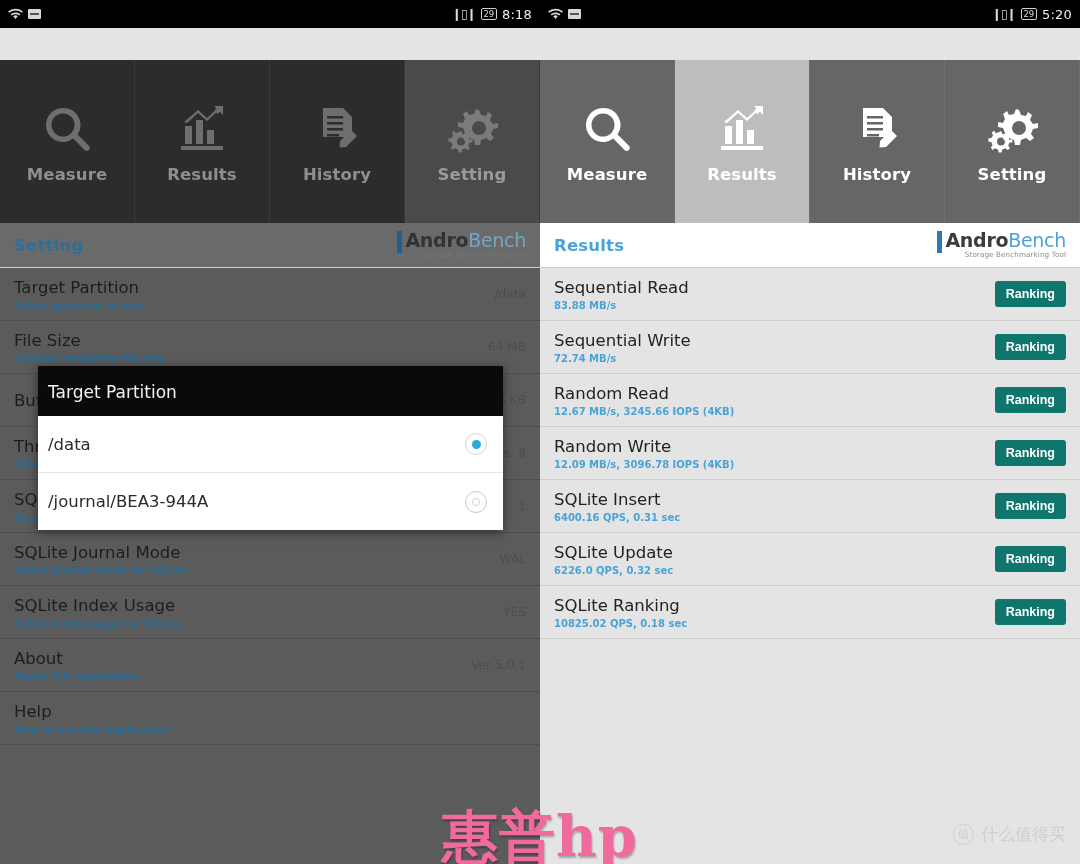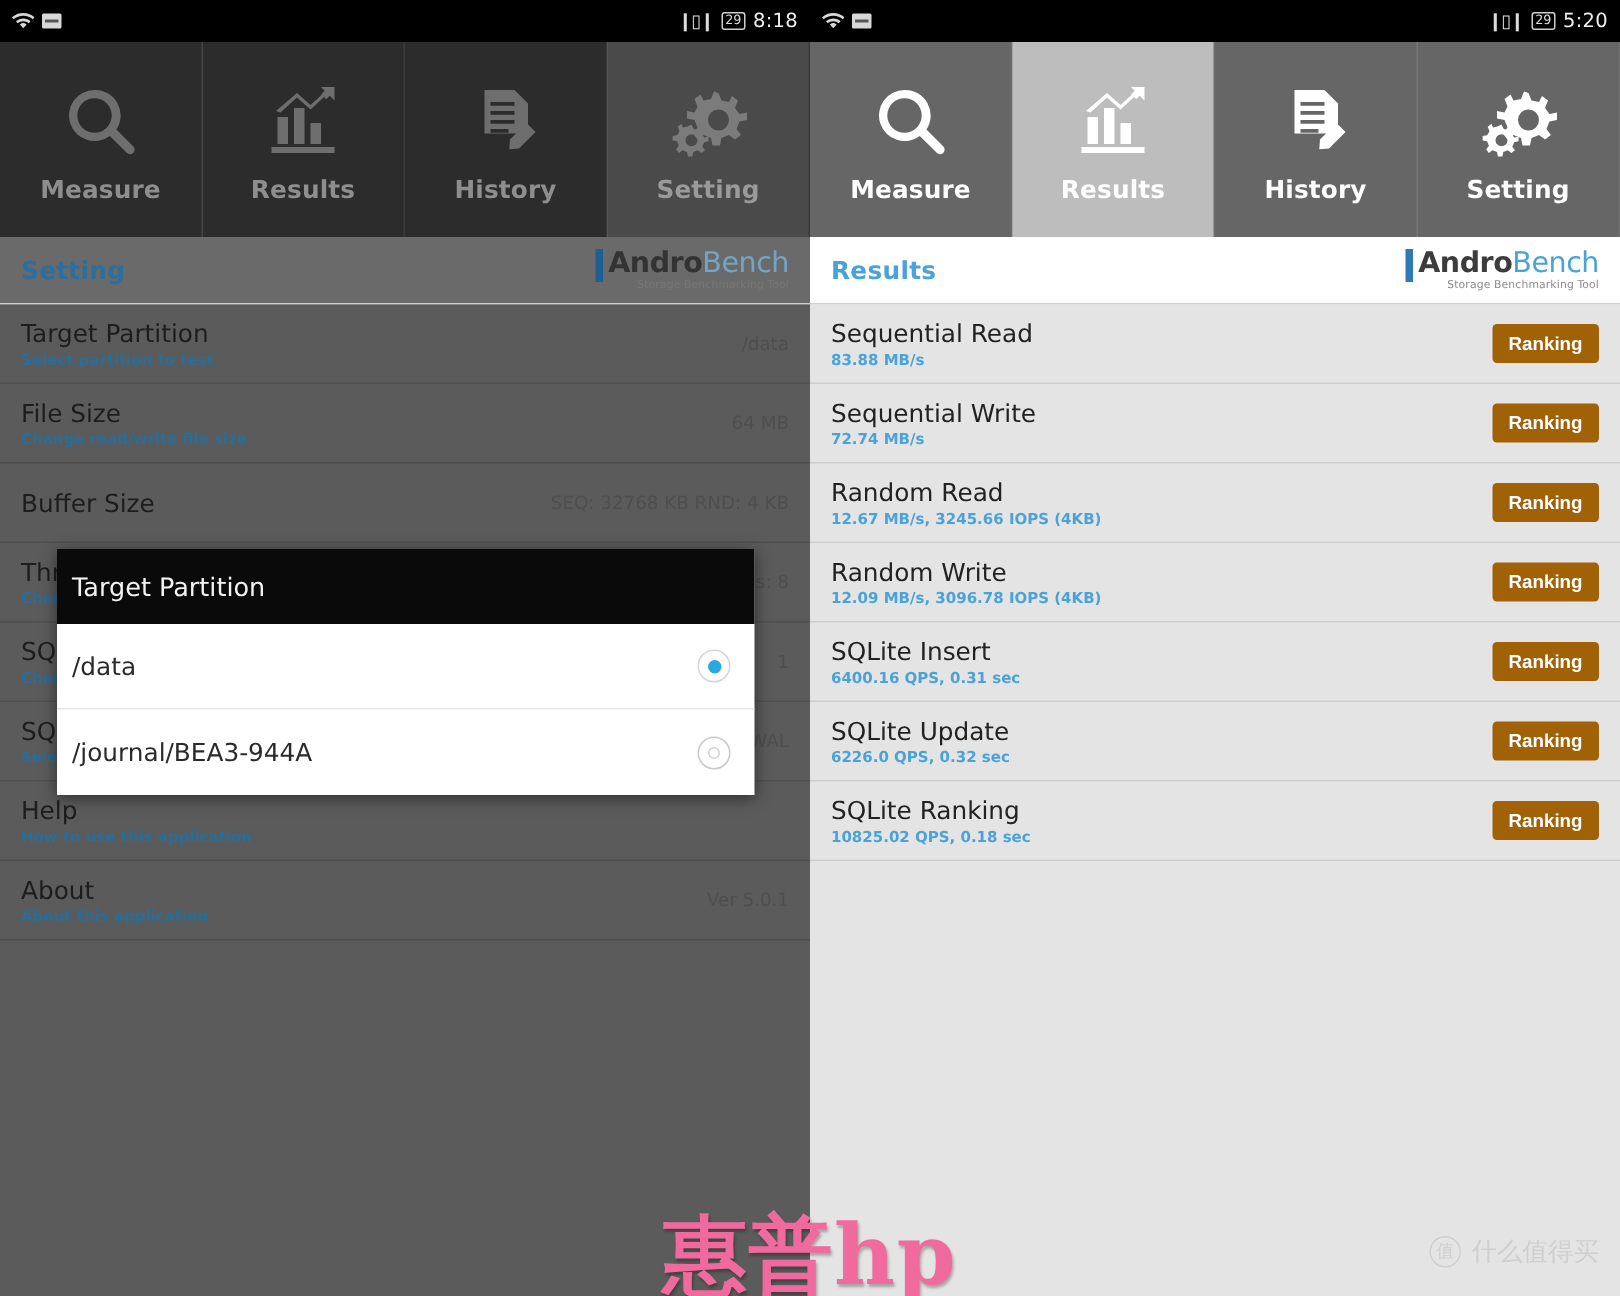--- a/index.html
+++ b/index.html
@@ -51,21 +51,21 @@
     position: relative;
   }
   .sim-icon::after {
     content: "";
     position: absolute; left: 2px; top: 4px;
     width: 9px; height: 2px; background: #555;
   }
   .wifi { display: block; }
 
   
-  .tabbar { display: flex; height: 130px; }
+  .tabbar { display: flex; height: 163px; margin-top: 32px; }
   .tab {
     flex: 1;
     display: flex; flex-direction: column;
     align-items: center; justify-content: center;
     gap: 4px;
     cursor: pointer;
   }
   .tab .tab-label {
     font-size: 16.5px;
     font-weight: 600;
@@ -131,21 +131,21 @@
   .row .value { margin-left: auto; font-size: 12.2px; padding-left: 10px; white-space: nowrap; }
 
   .norm .row .title { color: #222; }
   .norm .row .sub { color: #4aa3d8; }
   .dim .row .title { color: #1d1d1d; }
   .dim .row .sub { color: #2a6d97; }
   .dim .row .value { color: #4e4e4e; }
 
   .rank-btn {
     margin-left: auto;
-    background: #a16207;
+    background: #0f766e;
     color: #fff;
     font-size: 12.5px;
     font-weight: 700;
     padding: 6px 11px;
     border: none;
     border-radius: 3px;
     cursor: pointer;
   }
 
   
@@ -333,31 +333,38 @@
       </div>
       <div class="row">
         <div class="texts">
           <span class="title">SQLite Journal Mode</span>
           <span class="sub">Select journal mode for SQLite</span>
         </div>
         <span class="value">WAL</span>
       </div>
       <div class="row">
         <div class="texts">
+          <span class="title">SQLite Index Usage</span>
+          <span class="sub">Select index usage for SQLite</span>
+        </div>
+        <span class="value">YES</span>
+      </div>
+      <div class="row">
+        <div class="texts">
+          <span class="title">About</span>
+          <span class="sub">About this application</span>
+        </div>
+        <span class="value">Ver 5.0.1</span>
+      </div>
+      <div class="row">
+        <div class="texts">
           <span class="title">Help</span>
           <span class="sub">How to use this application</span>
         </div>
         <span class="value"></span>
-      </div>
-      <div class="row">
-        <div class="texts">
-          <span class="title">About</span>
-          <span class="sub">About this application</span>
-        </div>
-        <span class="value">Ver 5.0.1</span>
       </div>
     </div>
 
     <div class="scrim"></div>
 
     <div class="dialog">
       <div class="dialog-title">Target Partition</div>
       <div class="dialog-opt">
         <span class="opt-label">/data</span>
         <span class="radio checked">

